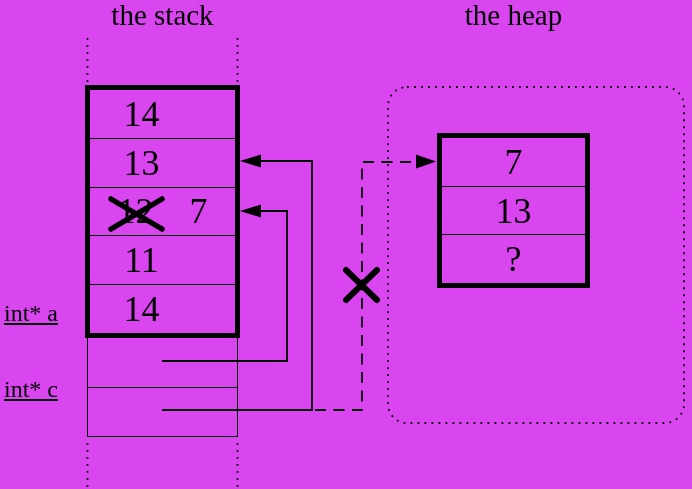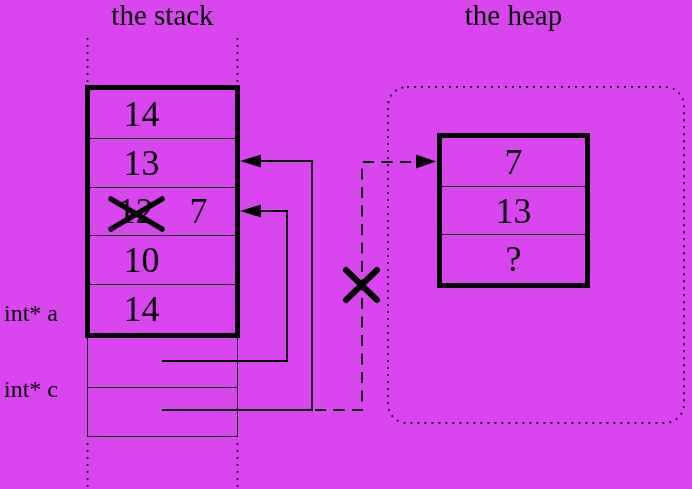--- a/index.html
+++ b/index.html
@@ -20,21 +20,21 @@
   .stack-box .cell.crossed{padding-right:0;gap:36px;}
   .heap-box .cell{padding-right:0;}
 
   .var-box{position:absolute;left:87px;top:338px;width:150.5px;height:99px;
            border:1.7px solid #000;border-top:none;box-sizing:border-box;
            display:flex;flex-direction:column;}
   .var-cell{flex:1;}
   .var-cell.first{border-bottom:1.7px solid #000;}
 
   .var-label{position:absolute;left:0;width:58px;text-align:right;
-             font-size:24px;line-height:30px;white-space:nowrap;}
+             font-size:24px;line-height:30px;white-space:nowrap;text-decoration:underline;}
   .label-a{top:298px;}
   .label-b{top:350px;}
   .label-c{top:374px;}
 
   svg.overlay{position:absolute;left:0;top:0;z-index:5;pointer-events:none;}
 </style>
 </head>
 <body>
 
 <div class="canvas">
@@ -47,21 +47,21 @@
       <span>14</span>
     </div>
     <div class="cell">
       <span>13</span>
     </div>
     <div class="cell crossed">
       <span>12</span>
       <span>7</span>
     </div>
     <div class="cell">
-      <span>10</span>
+      <span>11</span>
     </div>
     <div class="cell">
       <span>14</span>
     </div>
   </div>
 
   <div class="var-box">
     <div class="var-cell first"></div>
     <div class="var-cell"></div>
   </div>

